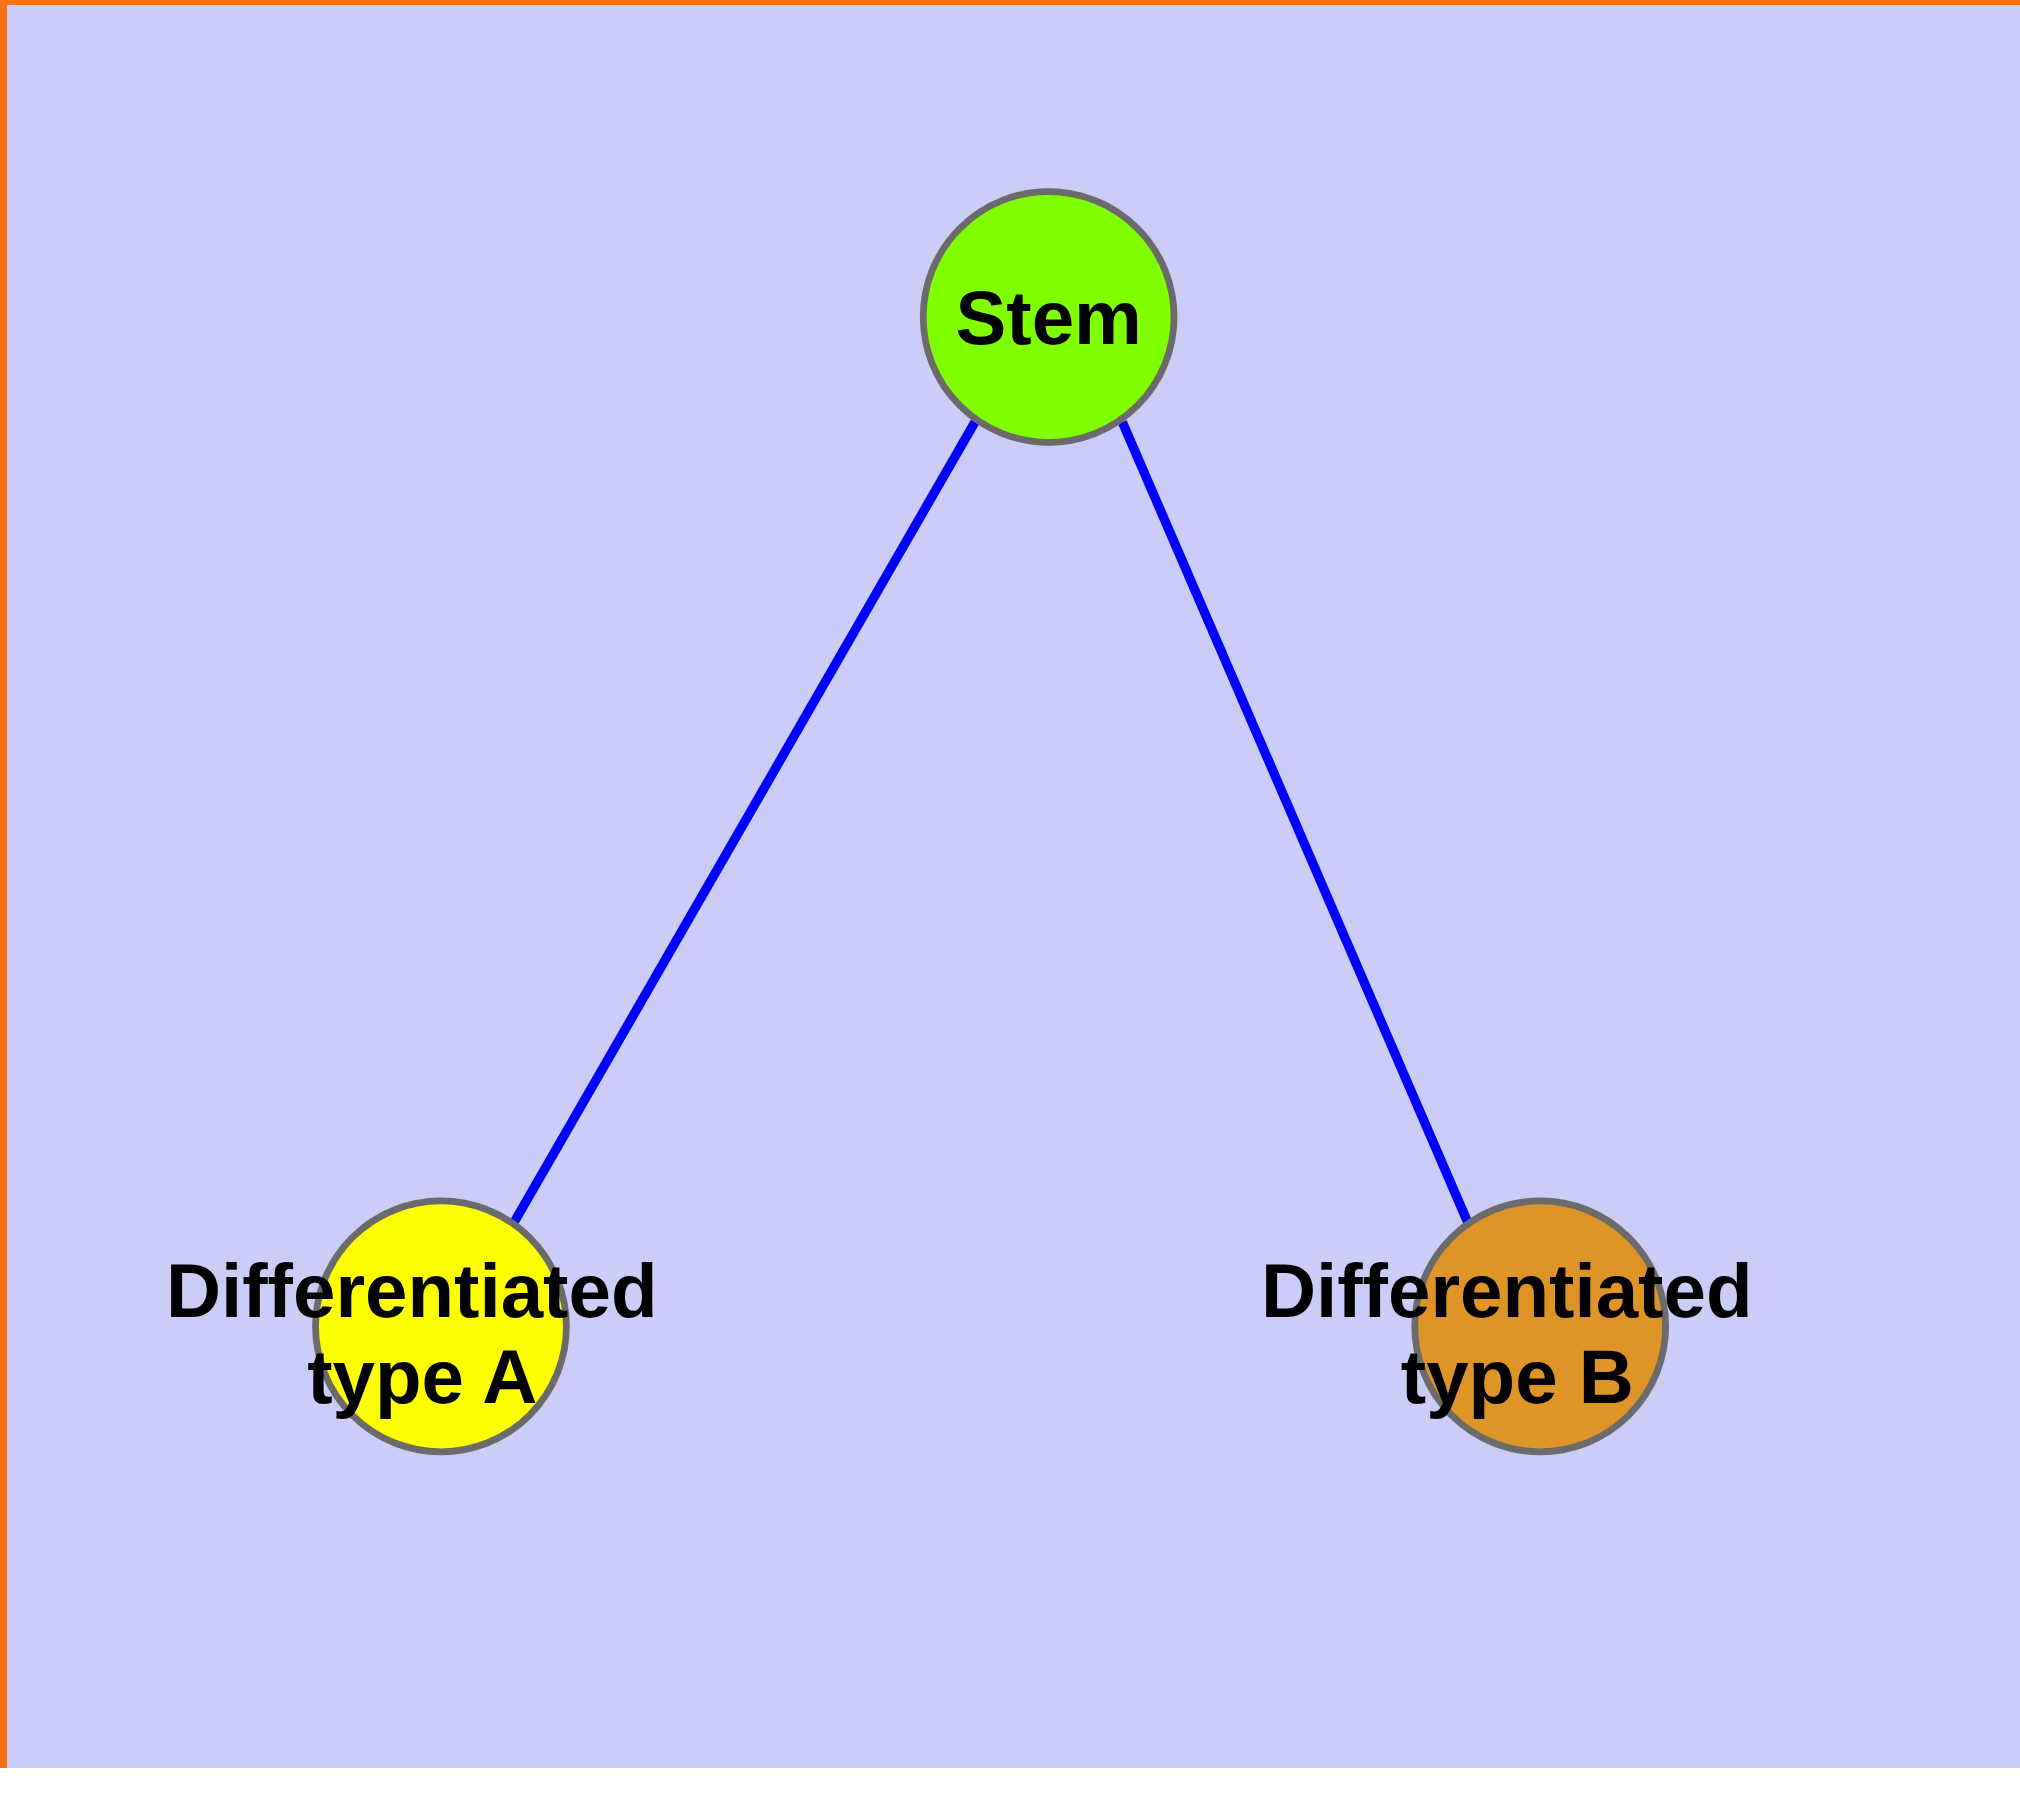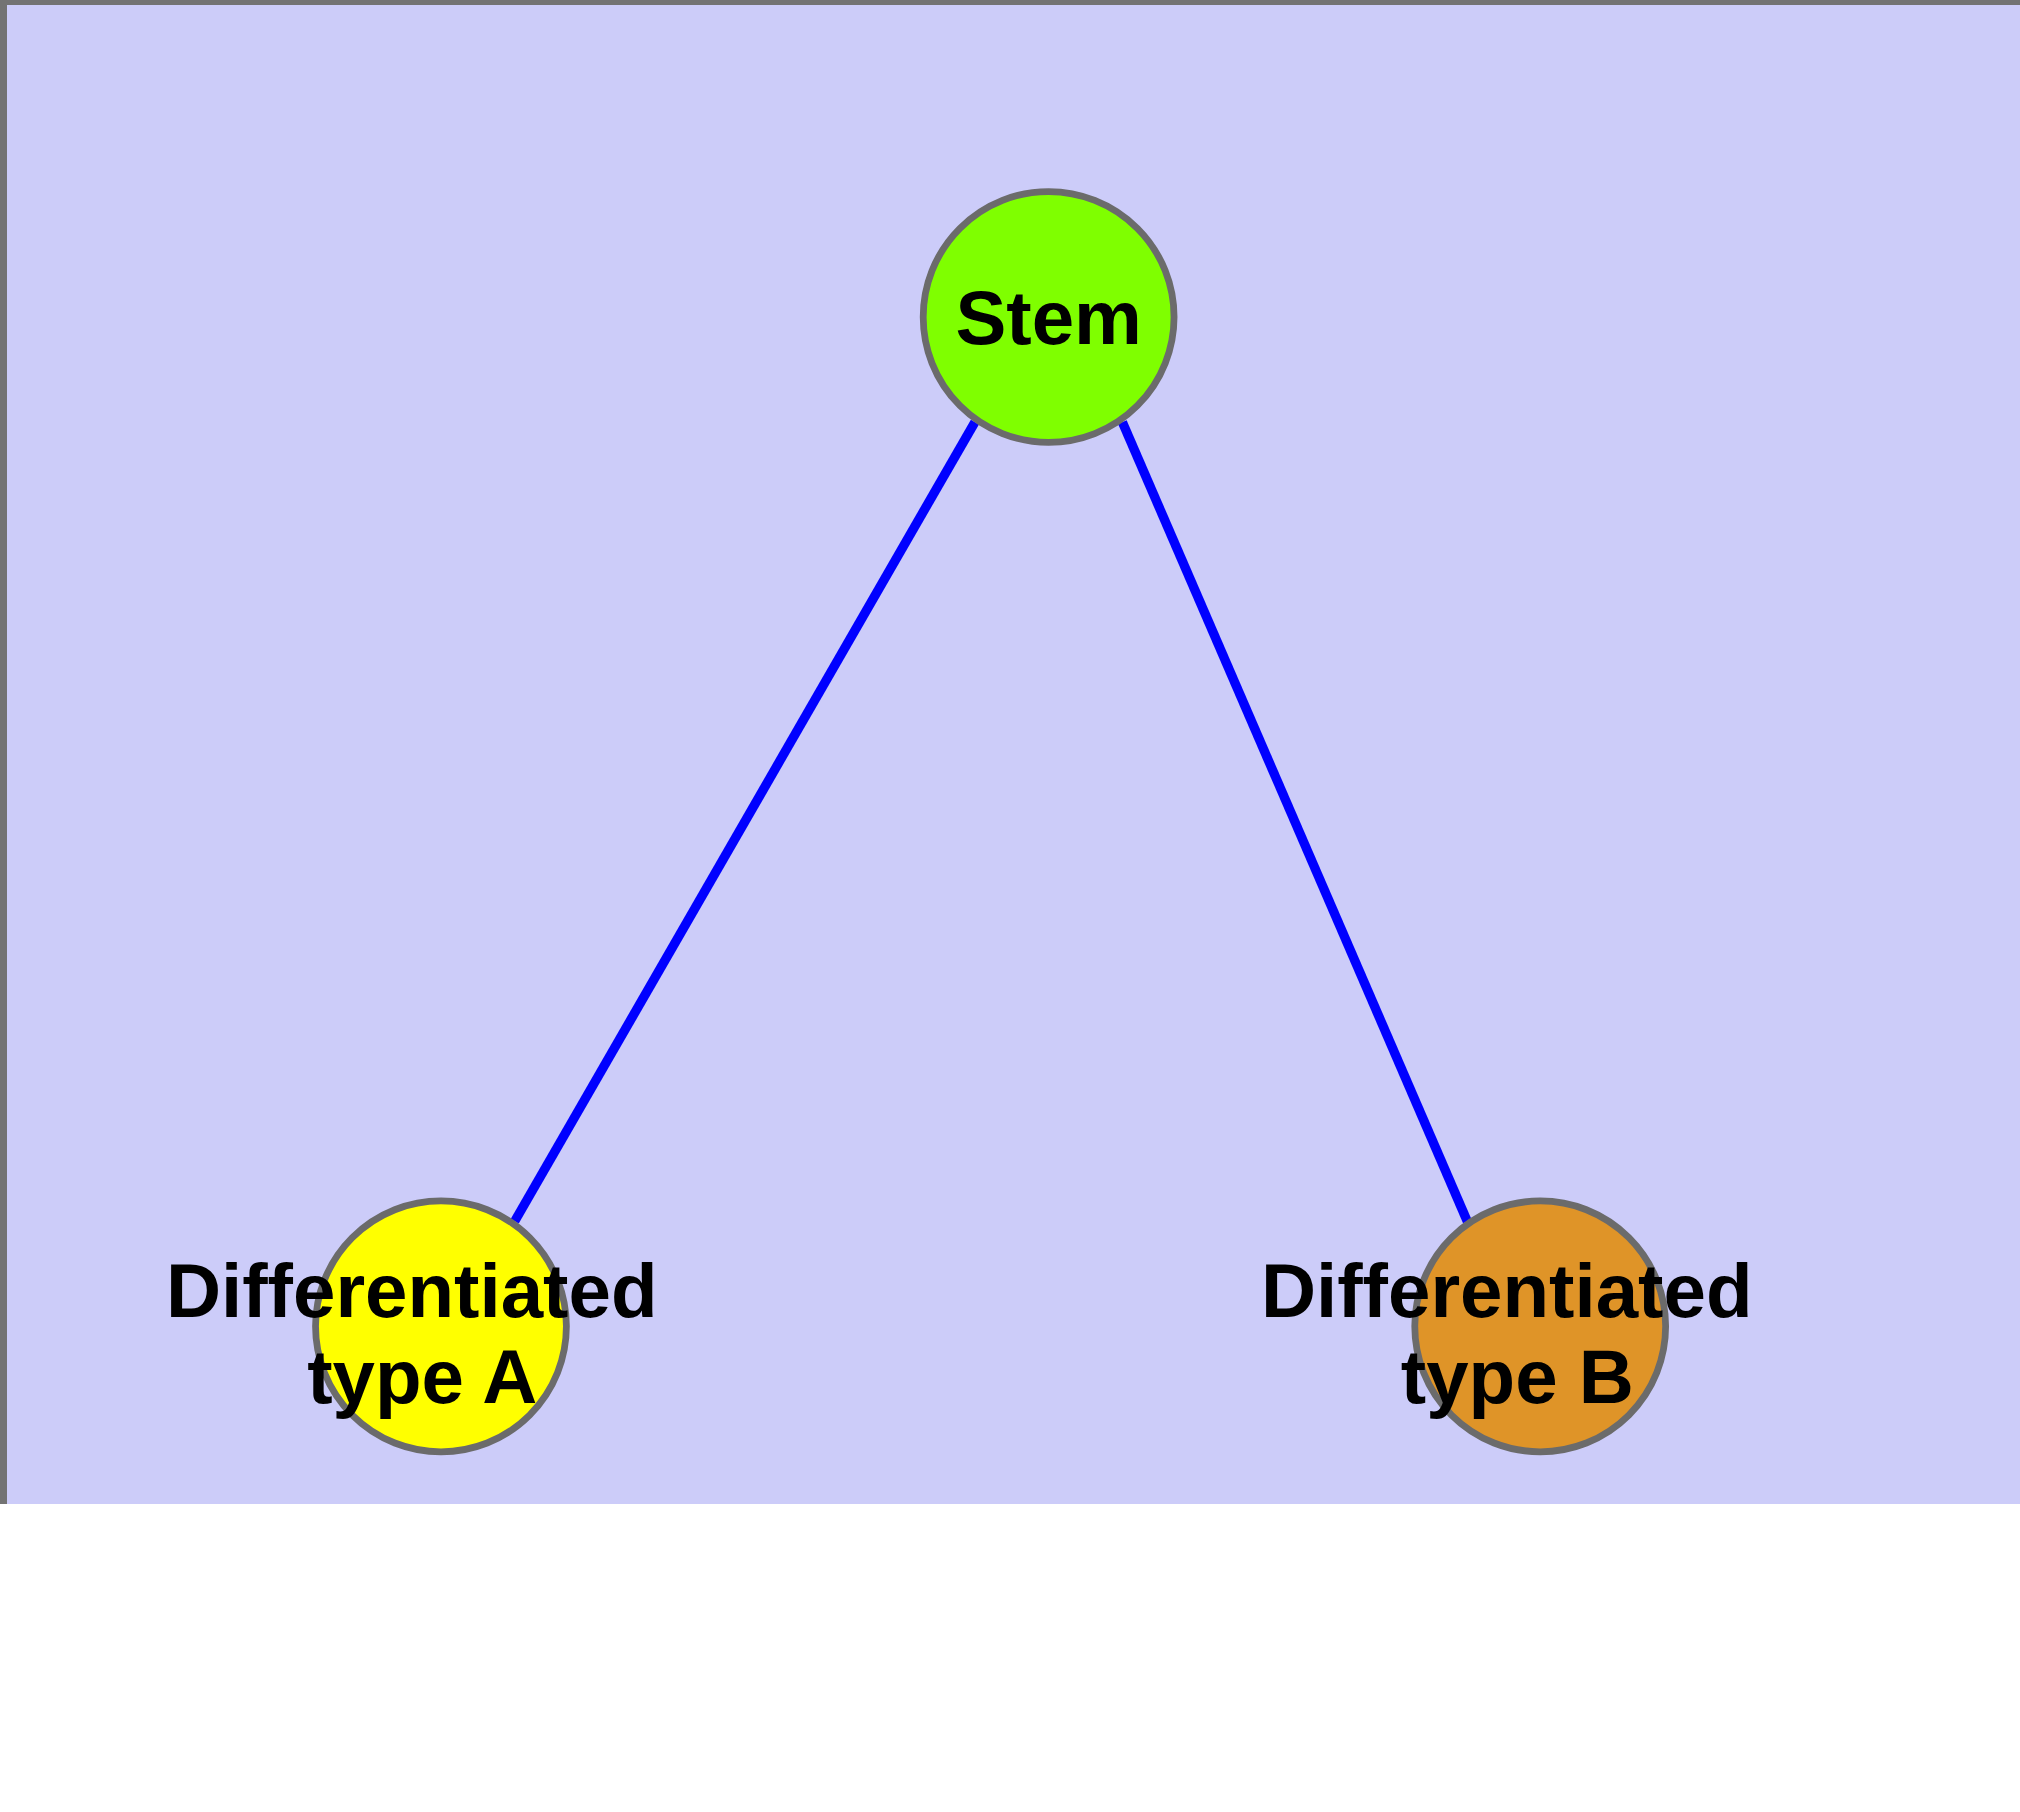--- a/index.html
+++ b/index.html
@@ -3,23 +3,23 @@
 <meta charset="utf-8">
 <style>
   html, body {
     margin: 0;
     padding: 0;
     background: #ffffff;
   }
   #canvas {
     position: relative;
     width: 2021px;
-    height: 1504px;
+    height: 1768px;
     overflow: hidden;
-    background: #737373;
+    background: #f97316;
     font-family: "Liberation Sans", "DejaVu Sans", sans-serif;
   }
   #plot-background {
     position: absolute;
     left: 6.8px;
     top: 5.1px;
     width: 2014px;
     height: 1802px;
     background: #ccccf9;
   }

